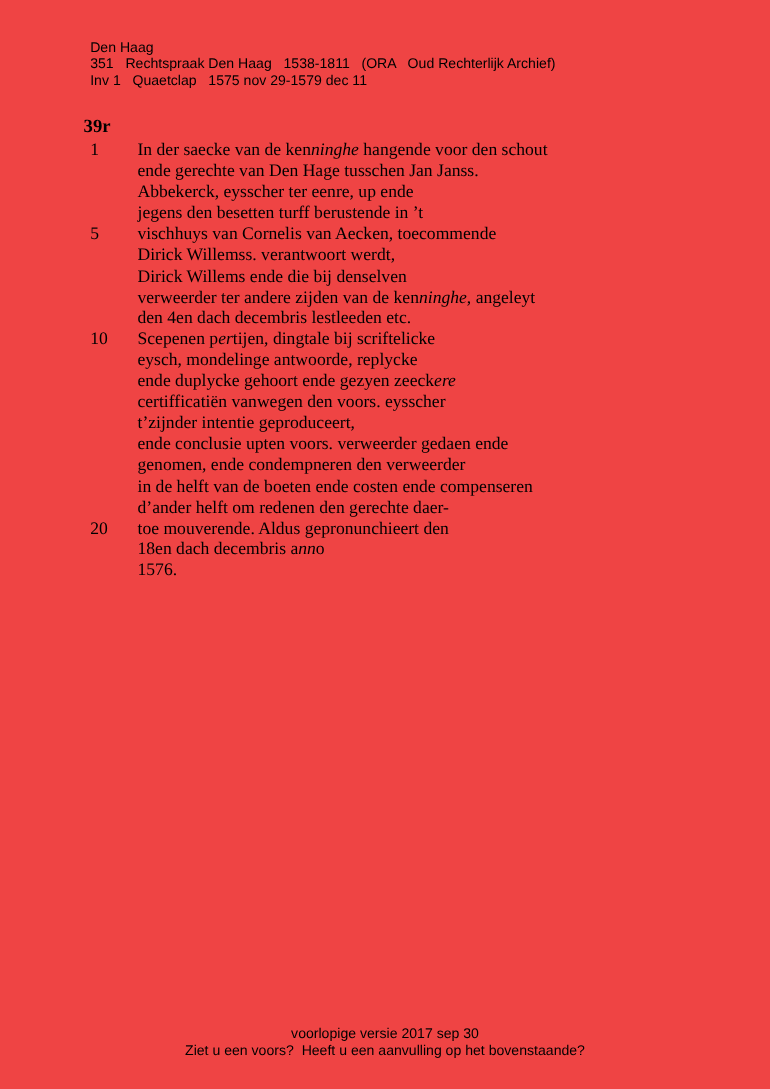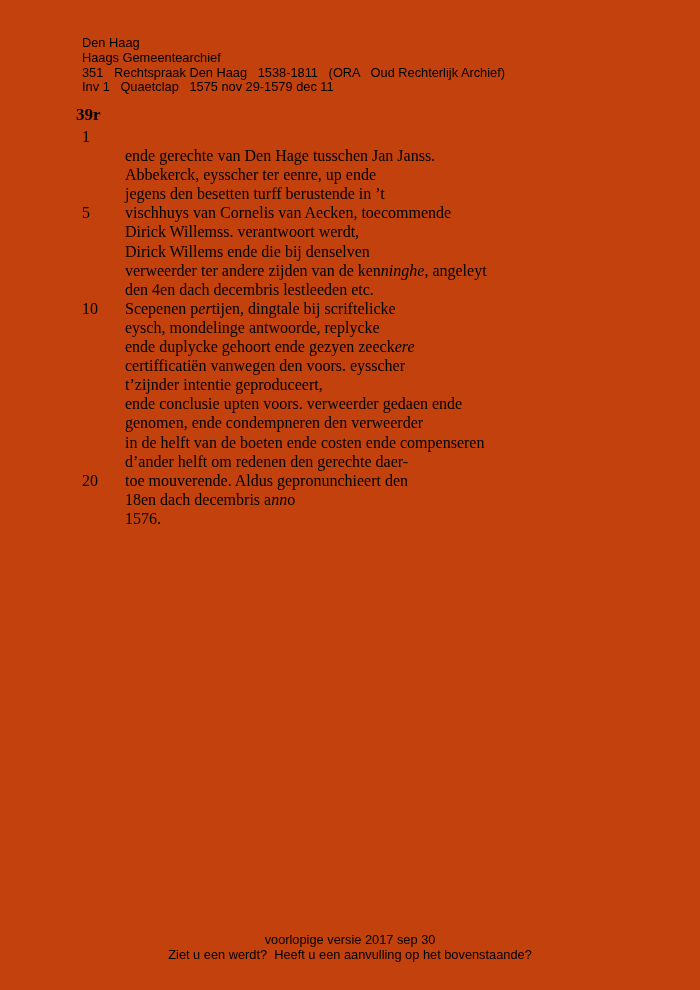--- a/index.html
+++ b/index.html
@@ -5,21 +5,21 @@
   html, body { margin: 0; padding: 0; }
   body {
     width: 700px; height: 990px;
     background: #ffffff;
     color: #000000;
     font-family: "Liberation Serif", serif;
   }
   .page {
     position: relative;
     width: 700px; height: 990px;
-    background: #c2410c;
+    background: #ef4444;
     overflow: hidden;
   }
   .header {
     position: absolute;
     left: 82px; top: 36px;
     font-family: "Liberation Sans", sans-serif;
     font-size: 12.8px;
     line-height: 14.8px;
     white-space: pre;
   }
@@ -49,25 +49,26 @@
     font-family: "Liberation Sans", sans-serif;
     font-size: 12.8px;
     line-height: 14.6px;
     white-space: pre;
   }
 </style>
 </head>
 <body>
 
 <div class="page">
-  <div class="header" id="header"><div>Den Haag</div><div>Haags Gemeentearchief</div><div>351   Rechtspraak Den Haag   1538-1811   (ORA   Oud Rechterlijk Archief)</div><div>Inv 1   Quaetclap   1575 nov 29-1579 dec 11</div></div>
+  <div class="header" id="header"><div>Den Haag</div><div>351   Rechtspraak Den Haag   1538-1811   (ORA   Oud Rechterlijk Archief)</div><div>Inv 1   Quaetclap   1575 nov 29-1579 dec 11</div></div>
   <div class="folio">39r</div>
   <div class="body-block" id="body-block">
       <div class="t-row">
         <span class="t-num">1</span>
+        <span class="t-txt"><span>In der saecke van de ken</span><i>ninghe</i><span> hangende voor den schout</span></span>
       </div>
       <div class="t-row">
         <span class="t-num"></span>
         <span class="t-txt"><span>ende gerechte van Den Hage tusschen Jan Janss.</span></span>
       </div>
       <div class="t-row">
         <span class="t-num"></span>
         <span class="t-txt"><span>Abbekerck, eysscher ter eenre, up ende</span></span>
       </div>
       <div class="t-row">
@@ -136,14 +137,14 @@
       </div>
       <div class="t-row">
         <span class="t-num"></span>
         <span class="t-txt"><span>18en dach decembris a</span><i>nn</i><span>o</span></span>
       </div>
       <div class="t-row">
         <span class="t-num"></span>
         <span class="t-txt"><span>1576.</span></span>
       </div>
     </div>
-  <div class="footer" id="footer"><div>voorlopige versie 2017 sep 30</div><div>Ziet u een werdt?  Heeft u een aanvulling op het bovenstaande?</div></div>
+  <div class="footer" id="footer"><div>voorlopige versie 2017 sep 30</div><div>Ziet u een voors?  Heeft u een aanvulling op het bovenstaande?</div></div>
 </div>
 
 </body></html>

